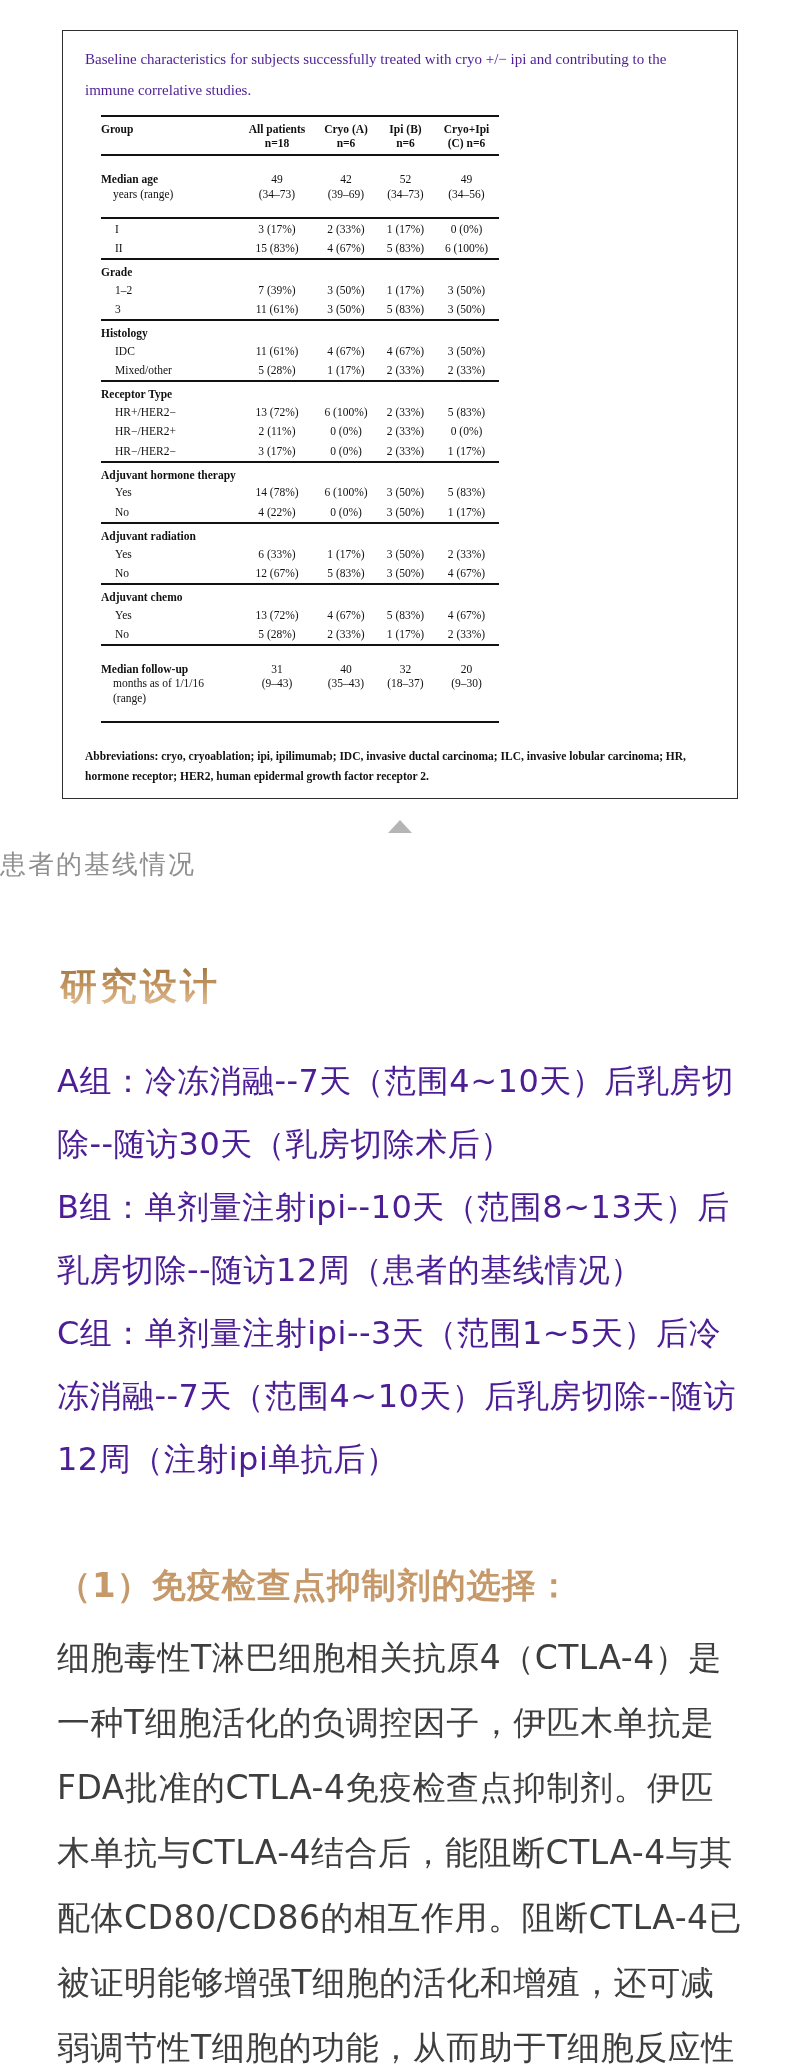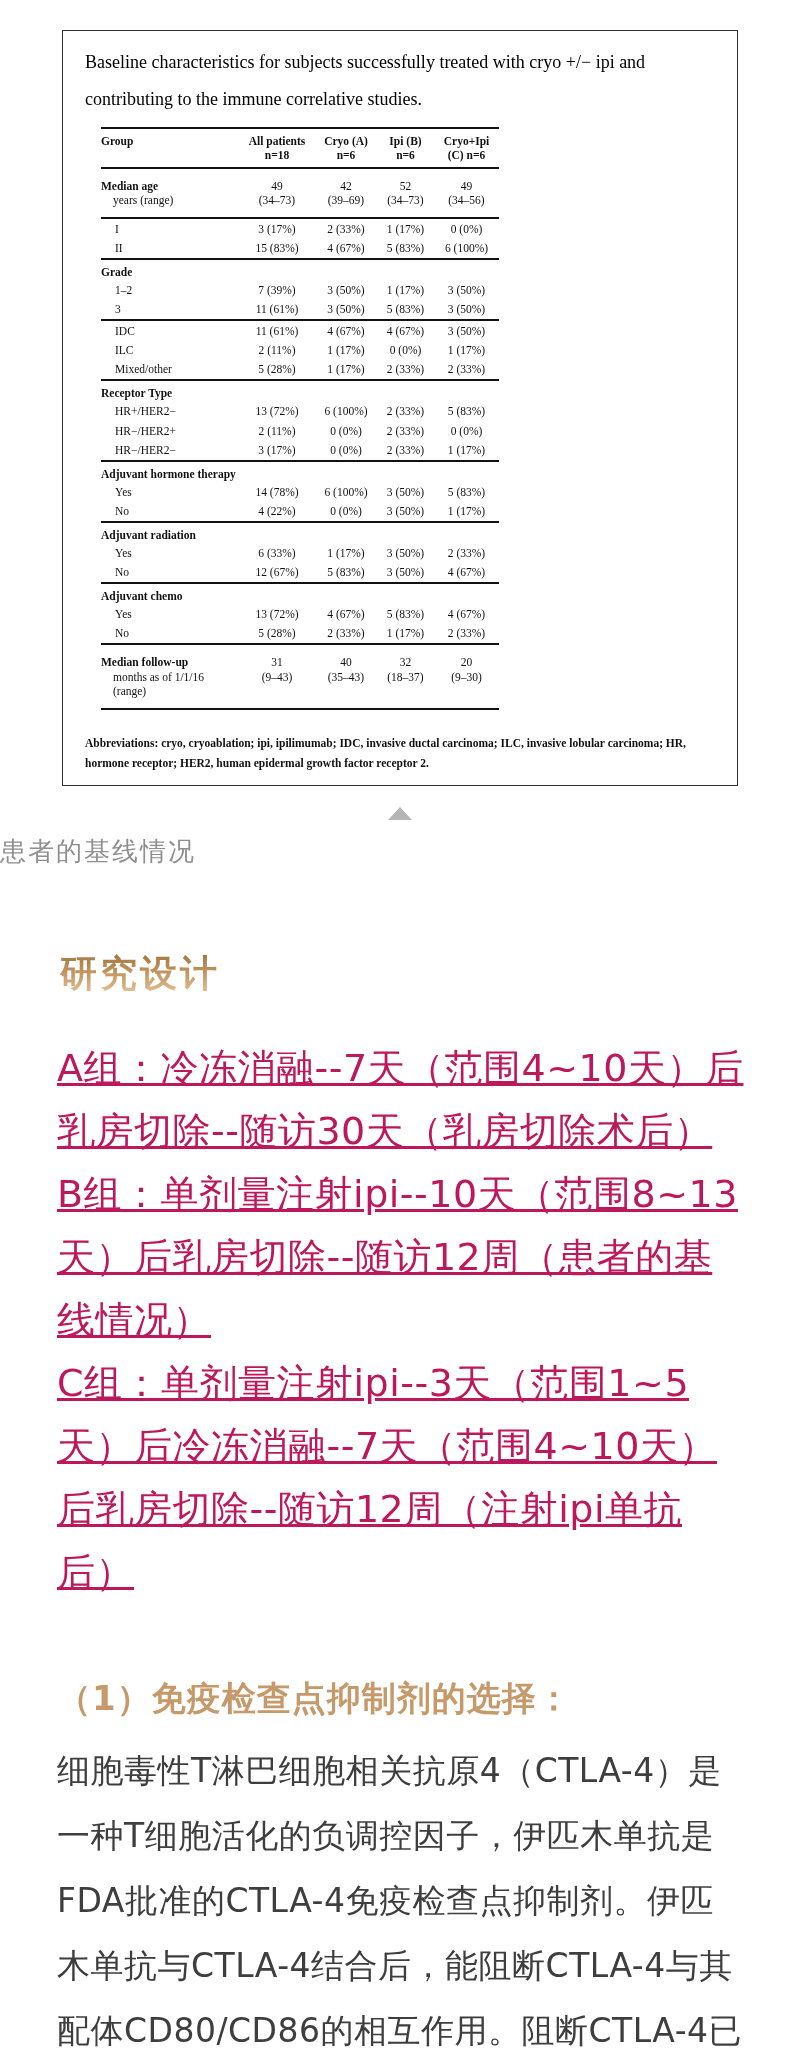--- a/index.html
+++ b/index.html
@@ -8,21 +8,21 @@
   
   .figure-box{
     box-sizing:border-box;
     width:676px;margin:30px auto 0;
     border:1px solid #2e2e2e;
     background:#fff;
     padding:13px 20px 12px 22px;
     font-family:"Liberation Serif","DejaVu Serif",serif;
     color:#111;
   }
-  .fig-caption{font-size:18px;line-height:2.05;color:#000000;}
+  .fig-caption{font-size:15px;line-height:2.05;color:#4c1d95;}
   .tblwrap{margin:9px 0 0 16px;}
   table.baseline{
     border-collapse:collapse;table-layout:fixed;width:398px;
     font-family:"Liberation Serif","DejaVu Serif",serif;
     font-size:11.5px;line-height:1.25;color:#111;
     border-top:2.5px solid #111;border-bottom:2.5px solid #111;
   }
   table.baseline col.c0{width:138px}
   table.baseline col.c1{width:76px}
   table.baseline col.c2{width:62px}
@@ -30,21 +30,21 @@
   table.baseline col.c4{width:65px}
   table.baseline th{font-weight:bold;text-align:center;vertical-align:top;padding:5px 0 4px;}
   table.baseline th.gh{text-align:left;}
   table.baseline tbody.sec{border-top:2px solid #111;}
   td.seclabel{font-weight:bold;padding:5px 0 1px;}
   td.iname{padding:2.5px 0 2.5px 14px;}
   td.val{text-align:center;padding:2.5px 0;}
   td.gcell{padding:4px 0;}
   .slabel{font-weight:bold;}
   .ssub{padding-left:12px;}
-  tr.stacked td{vertical-align:top;padding:10px 0;}
+  tr.stacked td{vertical-align:top;padding:16px 0;}
   .fig-footnote{margin-top:24px;font-size:11.5px;line-height:1.7;color:#111;font-weight:bold;}
 
   
   .pointer{width:0;height:0;margin:21px auto 0;
     border-left:12px solid transparent;border-right:12px solid transparent;
     border-bottom:13px solid #b5b5b5;}
   .fig-title-zh{margin-top:14px;text-align:left;font-size:26px;
     letter-spacing:2px;color:#8f8f8f;}
 
   
@@ -55,22 +55,22 @@
     color:#b98a55;
   }
   @supports ((-webkit-background-clip:text) or (background-clip:text)){
     .gold-serif span{
       background:linear-gradient(180deg,#a2763f 0%,#c79a66 55%,#e3c29a 100%);
       -webkit-background-clip:text;background-clip:text;color:transparent;
     }
   }
 
   
-  .zh-body{width:690px;margin:38px 0 0 57px;color:#be185d;
-    font-size:38px;line-height:63px;letter-spacing:0.5px;text-decoration:underline;}
+  .zh-body{width:690px;margin:38px 0 0 57px;color:#4c1d95;
+    font-size:32px;line-height:63px;letter-spacing:0.5px;}
   .zh-body p{margin:0;padding:0;}
 
   
   .gold-sub{margin:72px 0 0;padding-left:57px;
     font-size:34px;font-weight:700;letter-spacing:1px;color:#c6996a;}
 
   .zh-body2{width:690px;margin:16px 0 0 57px;color:#3e3e3e;
     font-size:33px;line-height:65px;letter-spacing:0.5px;}
   .zh-body2 p{margin:0;padding:0;}
 </style>
@@ -164,33 +164,29 @@
           </tr>
           <tr class="itemrow">
             <td class="iname">3</td>
             <td class="val">11 (61%)</td>
             <td class="val">3 (50%)</td>
             <td class="val">5 (83%)</td>
             <td class="val">3 (50%)</td>
           </tr>
         </tbody>
         <tbody class="sec">
+          <tr class="labelrow">
+            <td class="seclabel" colspan="5">Histology</td>
+          </tr>
           <tr class="itemrow">
             <td class="iname">IDC</td>
             <td class="val">11 (61%)</td>
             <td class="val">4 (67%)</td>
             <td class="val">4 (67%)</td>
             <td class="val">3 (50%)</td>
-          </tr>
-          <tr class="itemrow">
-            <td class="iname">ILC</td>
-            <td class="val">2 (11%)</td>
-            <td class="val">1 (17%)</td>
-            <td class="val">0 (0%)</td>
-            <td class="val">1 (17%)</td>
           </tr>
           <tr class="itemrow">
             <td class="iname">Mixed/other</td>
             <td class="val">5 (28%)</td>
             <td class="val">1 (17%)</td>
             <td class="val">2 (33%)</td>
             <td class="val">2 (33%)</td>
           </tr>
         </tbody>
         <tbody class="sec">

